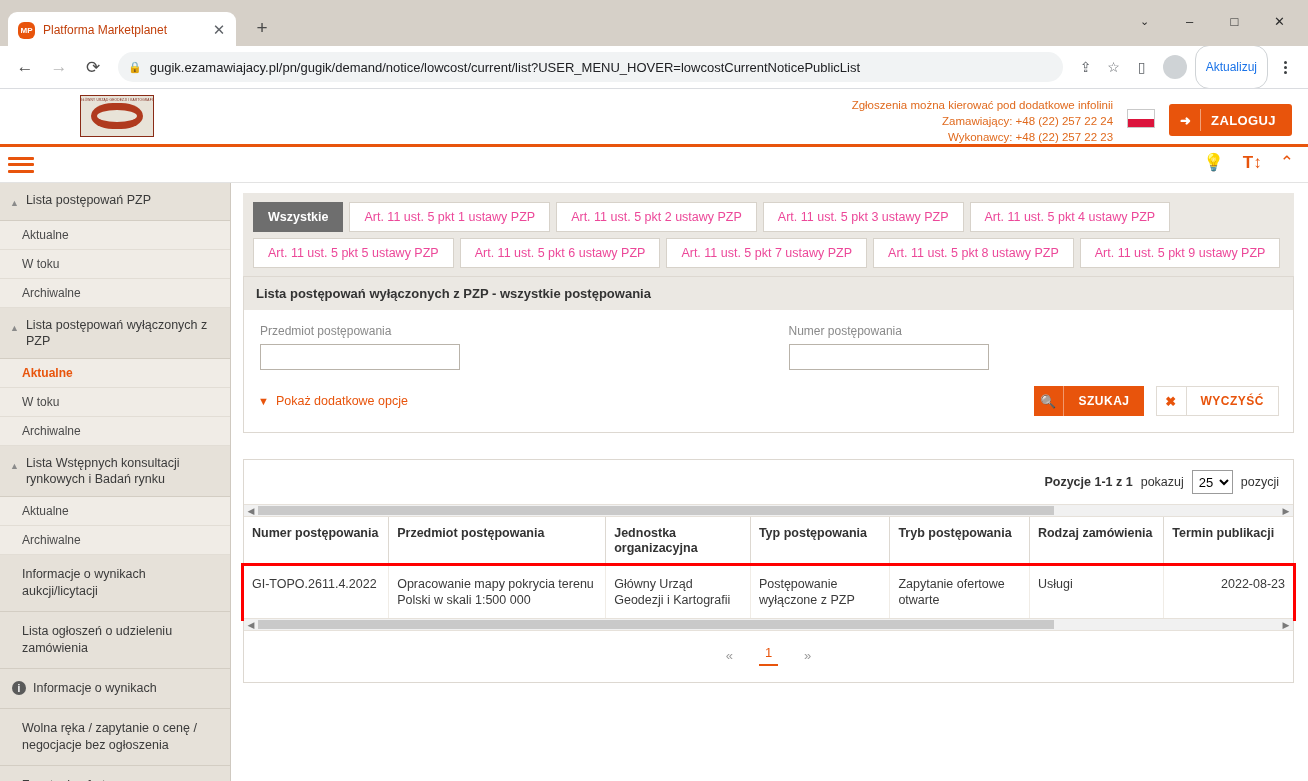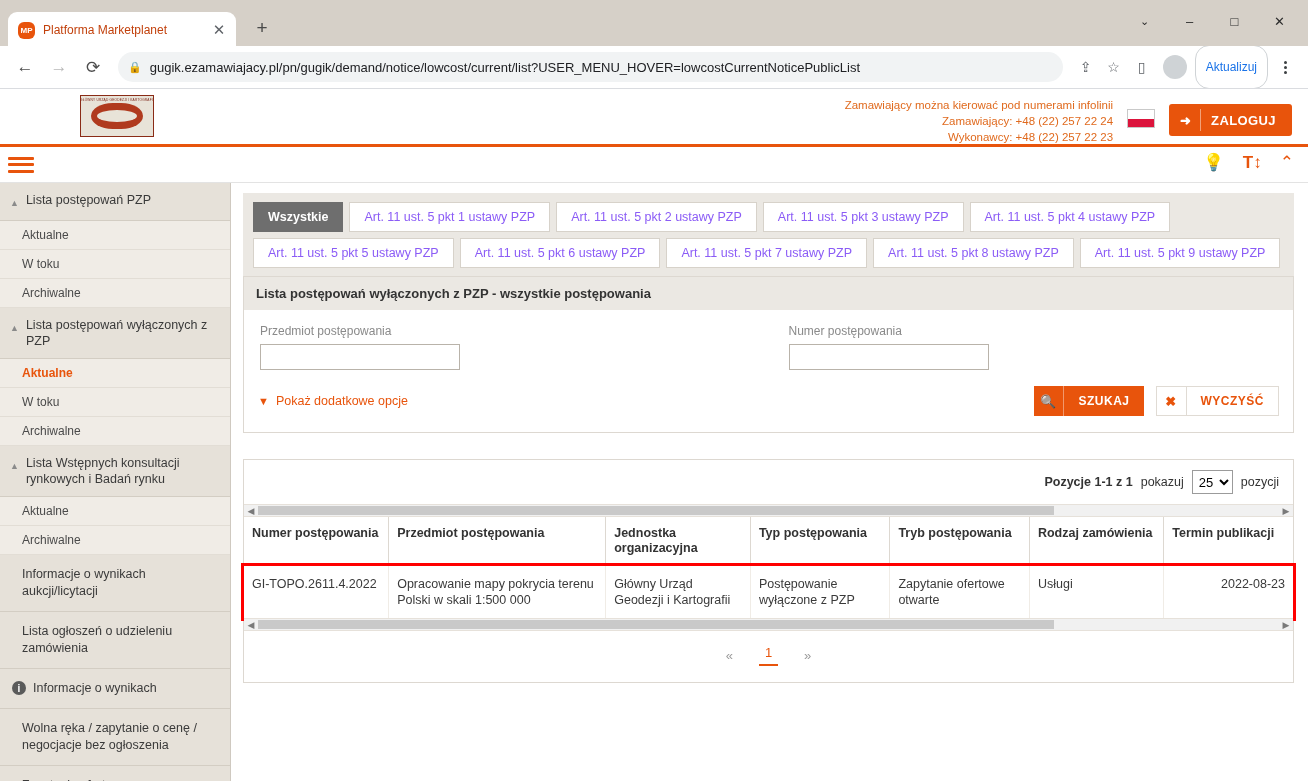--- a/index.html
+++ b/index.html
@@ -309,21 +309,21 @@
   .tabs-panel {
     background: #ebe8e3;
     padding: 9px 10px 8px 10px;
   }
   .tabs-row { display: flex; flex-wrap: wrap; gap: 6px; }
   .ptab {
     background: #ffffff;
     border: 1px solid #d7d2ca;
     padding: 7px 14px;
     font-size: 12.5px;
-    color: #8b5cf6;
+    color: #ec4899;
     white-space: nowrap;
   }
   .ptab.active {
     background: #6e6e6e;
     color: #ffffff;
     border-color: #6e6e6e;
     font-weight: bold;
   }
 
   .panel {
@@ -515,21 +515,21 @@
 
   <div class="viewport">
 
     <div class="site-header">
       <div class="logo-box">
         <div class="logo-top">GŁÓWNY URZĄD GEODEZJI I KARTOGRAFII</div>
         <div class="logo-globe"></div>
       </div>
       <div class="header-right">
         <div class="contact-lines">
-          <div>Zamawiający można kierować pod numerami infolinii</div>
+          <div>Zgłoszenia można kierować pod dodatkowe infolinii</div>
           <div>Zamawiający: +48 (22) 257 22 24</div>
           <div>Wykonawcy: +48 (22) 257 22 23</div>
         </div>
         <div class="flag">
           <div class="f-top"></div>
             <div class="f-bot"></div>
         </div>
         <div class="login-btn">
           <span class="lb-icon">➜</span>
           <span>ZALOGUJ</span>

